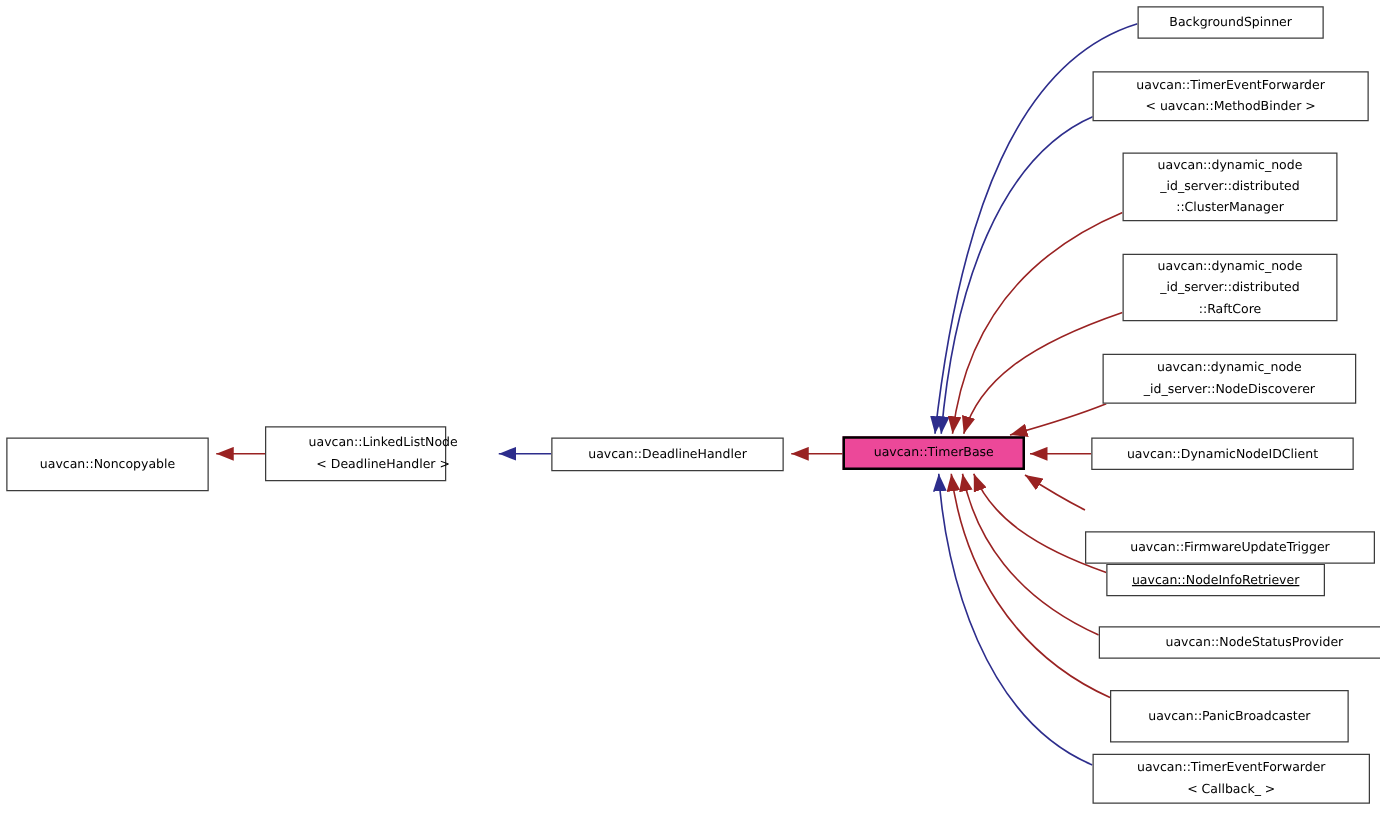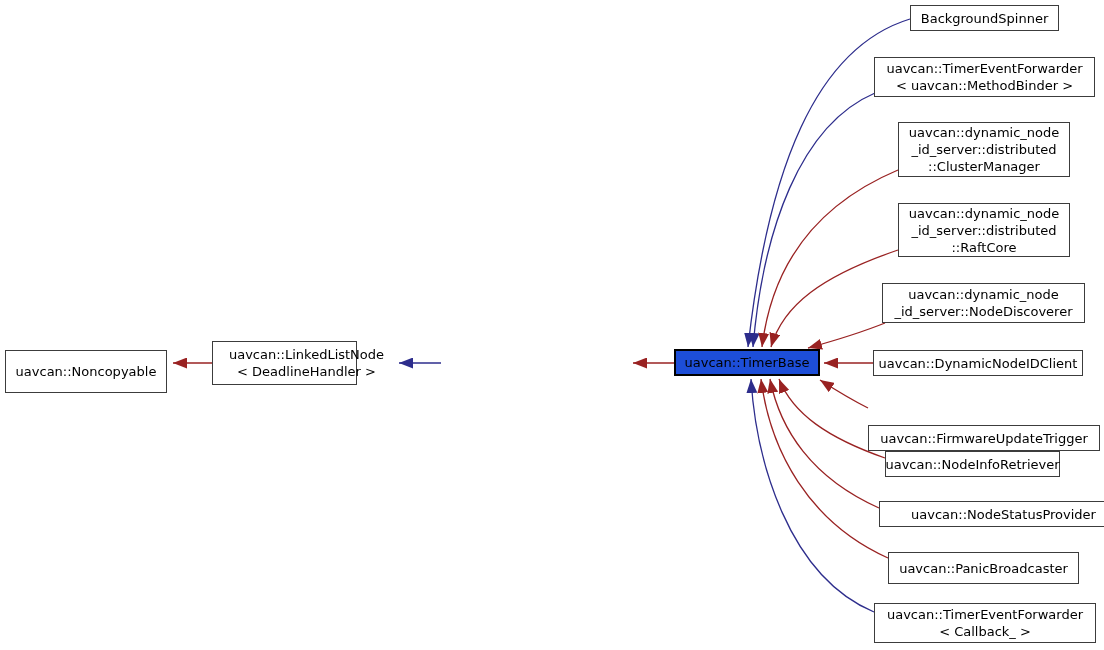--- a/index.html
+++ b/index.html
@@ -30,27 +30,27 @@
   .node {
     position: absolute;
     box-sizing: border-box;
     border: 1.6px solid #3c3c3c;
     background: #ffffff;
     color: #000000;
     display: flex;
     align-items: center;
     justify-content: center;
     text-align: center;
-    font-size: 13px;
+    font-size: 10px;
     line-height: 17px;
     white-space: pre-line;
     cursor: pointer;
   }
   .node-highlight {
-    background: #1d4ed8;
+    background: #ec4899;
     border: 2px solid #000000;
   }
 </style>
 </head>
 <body>
 
 <div class="canvas">
 
   <svg class="edges-layer" width="1104" height="650" viewBox="0 0 1104 650">
     <defs>
@@ -79,20 +79,21 @@
     <path class="edge red" d="M 879 508 C 812 478, 780 430, 770 379" marker-end="url(#arrow-red)"></path>
     <path class="edge red" d="M 888 558 C 808 522, 770 450, 761 379" marker-end="url(#arrow-red)"></path>
     <path class="edge blue" d="M 874 612 C 788 576, 756 460, 751 379" marker-end="url(#arrow-blue)"></path>
   </svg>
 
   <div class="node" style="left:5px;   top:350px; width:162px; height:43px;">uavcan::Noncopyable</div>
 
   <div class="node" style="left:212px; top:341px; width:145px; height:44px;padding-left:44px;">uavcan::LinkedListNode
 &lt; DeadlineHandler &gt;</div>
 
+  <div class="node" style="left:441px; top:350px; width:186px; height:27px;">uavcan::DeadlineHandler</div>
 
   <div class="node node-highlight" style="left:674px; top:349px; width:146px; height:27px;">uavcan::TimerBase</div>
 
   <div class="node" style="left:910px; top:5px;   width:149px; height:26px;">BackgroundSpinner</div>
 
   <div class="node" style="left:874px; top:57px;  width:221px; height:40px;">uavcan::TimerEventForwarder
 &lt; uavcan::MethodBinder &gt;</div>
 
   <div class="node" style="left:898px; top:122px; width:172px; height:55px;">uavcan::dynamic_node
 _id_server::distributed
@@ -102,22 +103,22 @@
 _id_server::distributed
 ::RaftCore</div>
 
   <div class="node" style="left:882px; top:283px; width:203px; height:40px;">uavcan::dynamic_node
 _id_server::NodeDiscoverer</div>
 
   <div class="node" style="left:873px; top:350px; width:210px; height:26px;">uavcan::DynamicNodeIDClient</div>
 
   <div class="node" style="left:868px; top:400px; width:232px; height:26px;margin-top:25px;">uavcan::FirmwareUpdateTrigger</div>
 
-  <div class="node" style="left:885px; top:451px; width:175px; height:26px;">uavcan::NodeInfoRetriever</div>
+  <div class="node" style="left:885px; top:451px; width:175px; height:26px;text-decoration:underline;">uavcan::NodeInfoRetriever</div>
 
   <div class="node" style="left:879px; top:501px; width:249px; height:26px;">uavcan::NodeStatusProvider</div>
 
-  <div class="node" style="left:888px; top:552px; width:191px; height:32px;">uavcan::PanicBroadcaster</div>
+  <div class="node" style="left:888px; top:552px; width:191px; height:42px;">uavcan::PanicBroadcaster</div>
 
   <div class="node" style="left:874px; top:603px; width:222px; height:40px;">uavcan::TimerEventForwarder
 &lt; Callback_ &gt;</div>
 
 </div>
 
 </body></html>

